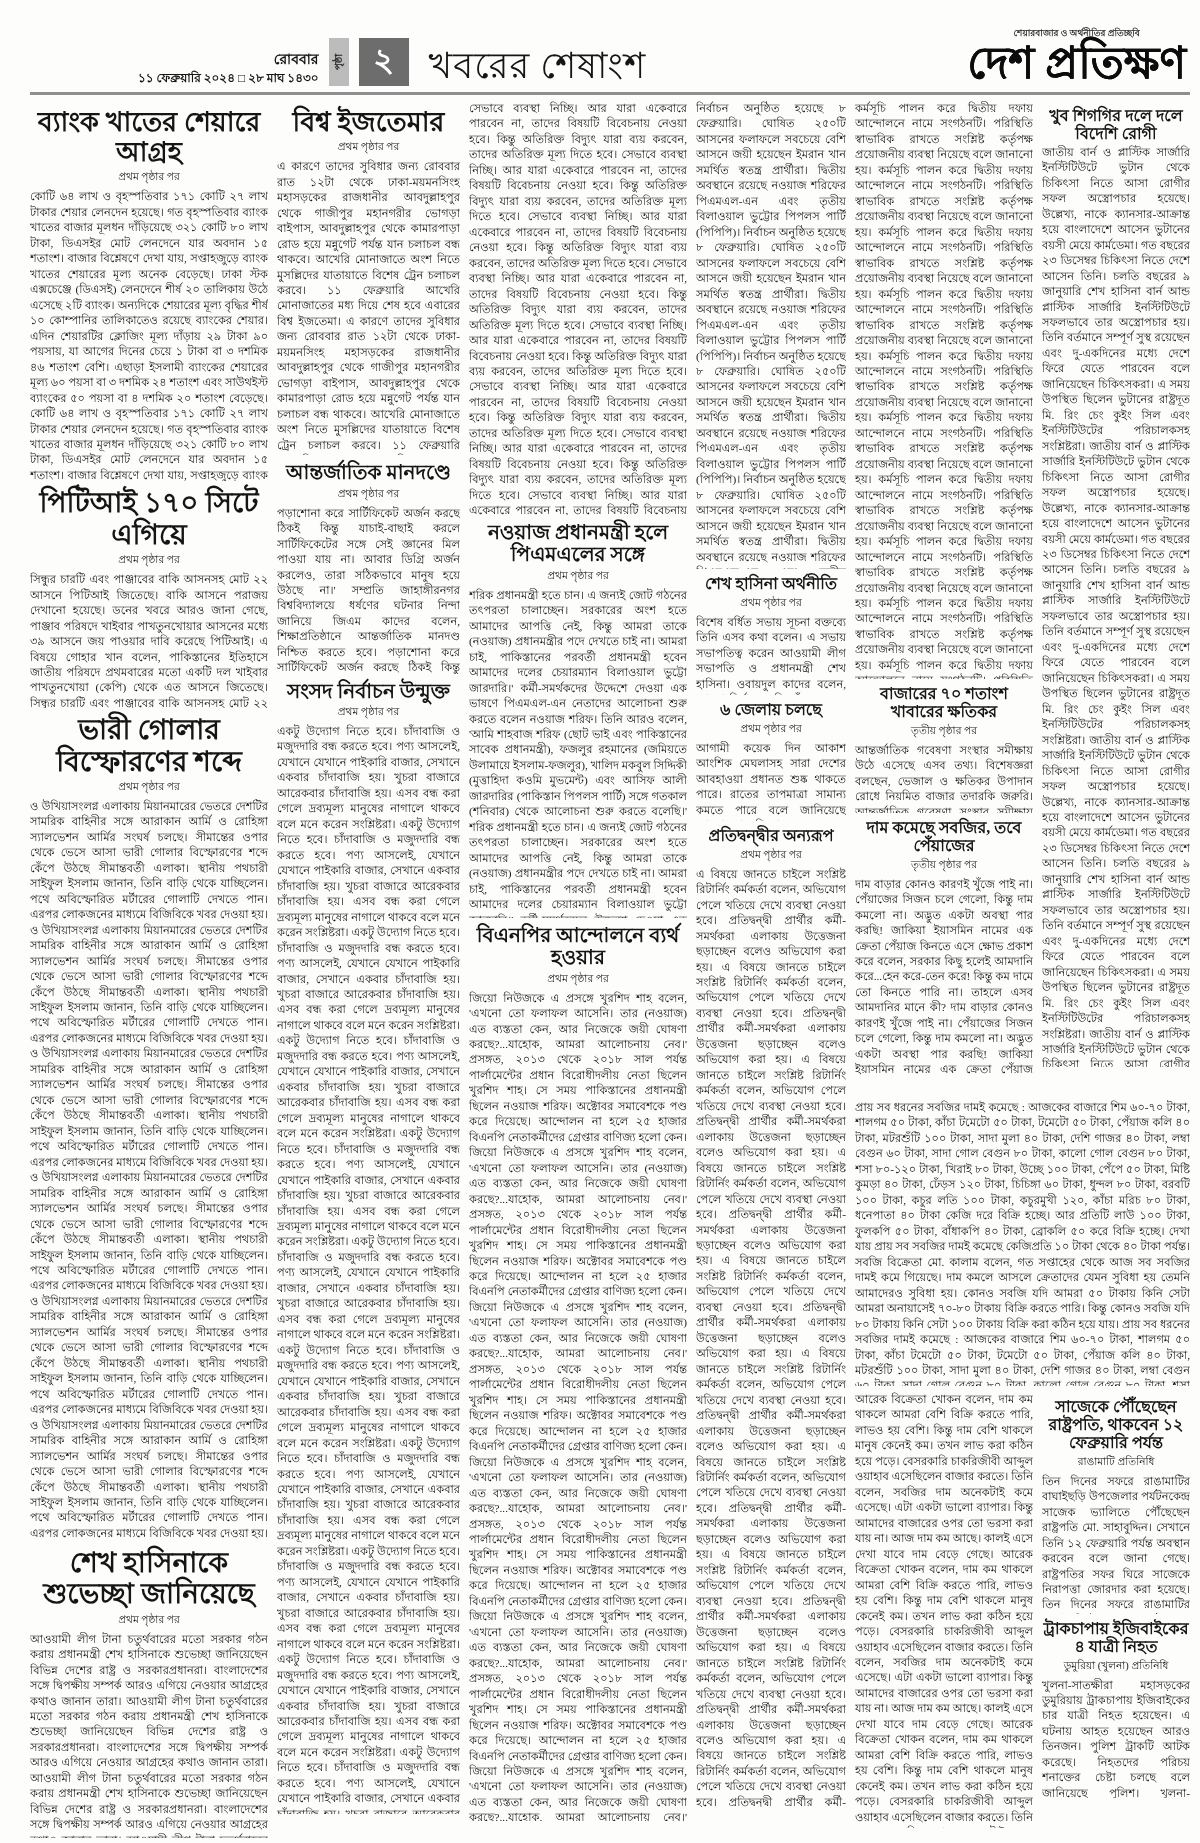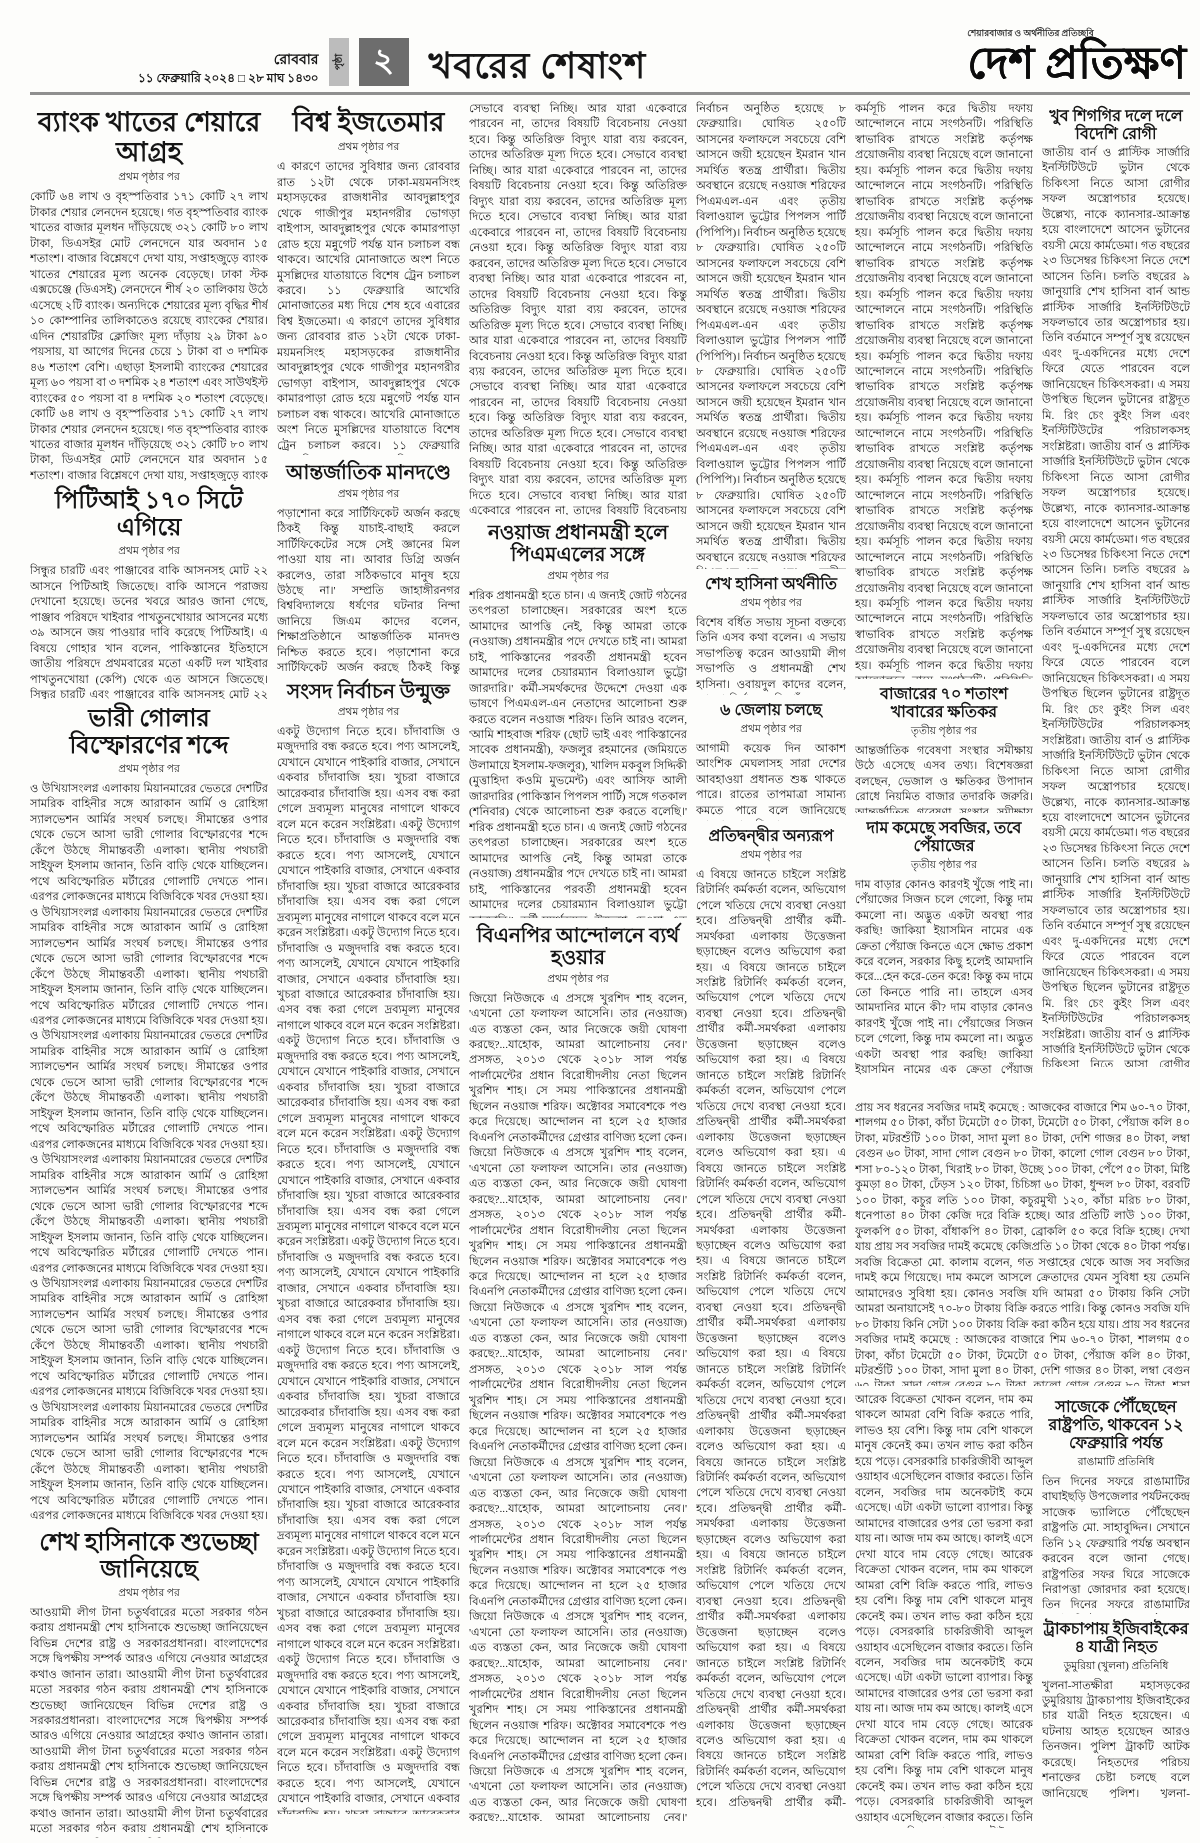--- a/index.html
+++ b/index.html
@@ -12,32 +12,32 @@
   .page{box-sizing:border-box;width:1200px;height:1843px;padding:24px 10px 8px 30px;}
 
   
   .masthead{display:flex;align-items:flex-end;gap:10px;border-bottom:3px solid #8f8f8f;padding-bottom:6px;height:62px;}
   .date-block{text-align:right;font-size:12px;line-height:1.35;font-weight:700;margin-left:108px;white-space:nowrap;}
   .date-block .weekday{font-size:14px;}
   .page-tab{background:#bcbcbc;color:#222;width:20px;height:48px;display:flex;align-items:center;justify-content:center;
             writing-mode:vertical-rl;transform:rotate(180deg);font-size:10px;font-weight:700;}
   .page-box{background:#6d6d6d;color:#fff;width:50px;height:48px;display:flex;align-items:center;justify-content:center;
             font-size:32px;font-weight:700;}
-  .section-title{font-size:36px;font-weight:700;letter-spacing:1px;line-height:1;padding:0 6px 2px 10px;white-space:nowrap;}
-  .logo-block{margin-left:auto;text-align:left;padding-right:4px;}
+  .section-title{font-size:36px;font-weight:400;letter-spacing:1px;line-height:1;padding:0 6px 2px 10px;white-space:nowrap;}
+  .logo-block{margin-left:auto;text-align:center;padding-right:4px;}
   .logo-tagline{font-size:9px;font-weight:700;color:#333;margin-bottom:1px;}
   .logo-name{font-size:44px;font-weight:900;line-height:1;letter-spacing:0;color:#0c0c0c;
              text-shadow:0 0 0 #000;}
 
   
   .cols{display:grid;grid-template-columns:238px 183px 218px 150px 1fr;column-gap:9px;height:1737px;margin-top:6px;overflow:hidden;}
   .col{overflow:hidden;}
   .head{font-weight:700;text-align:center;line-height:1.12;margin:6px 0 2px;}
   .h-xl{font-size:27px;}
-  .h-lg{font-size:24px;}
+  .h-lg{font-size:28px;}
   .h-md{font-size:20px;}
   .h-sm{font-size:16px;}
   .sub,.byline{text-align:center;font-weight:400;font-size:10.5px;margin:0 0 3px;}
   .body{font-size:11.3px;line-height:1.37;text-align:justify;overflow:hidden;word-break:break-word;}
   .rr{display:flex;flex-direction:column;overflow:hidden;}
   .rr-top,.rr-bottom{display:grid;grid-template-columns:1fr 148px;column-gap:9px;overflow:hidden;}
   .rr-top{height:993px;}
   .rr-wide{height:286px;margin-top:6px;}
   .rr-bottom{height:440px;margin-top:6px;}
 </style>

